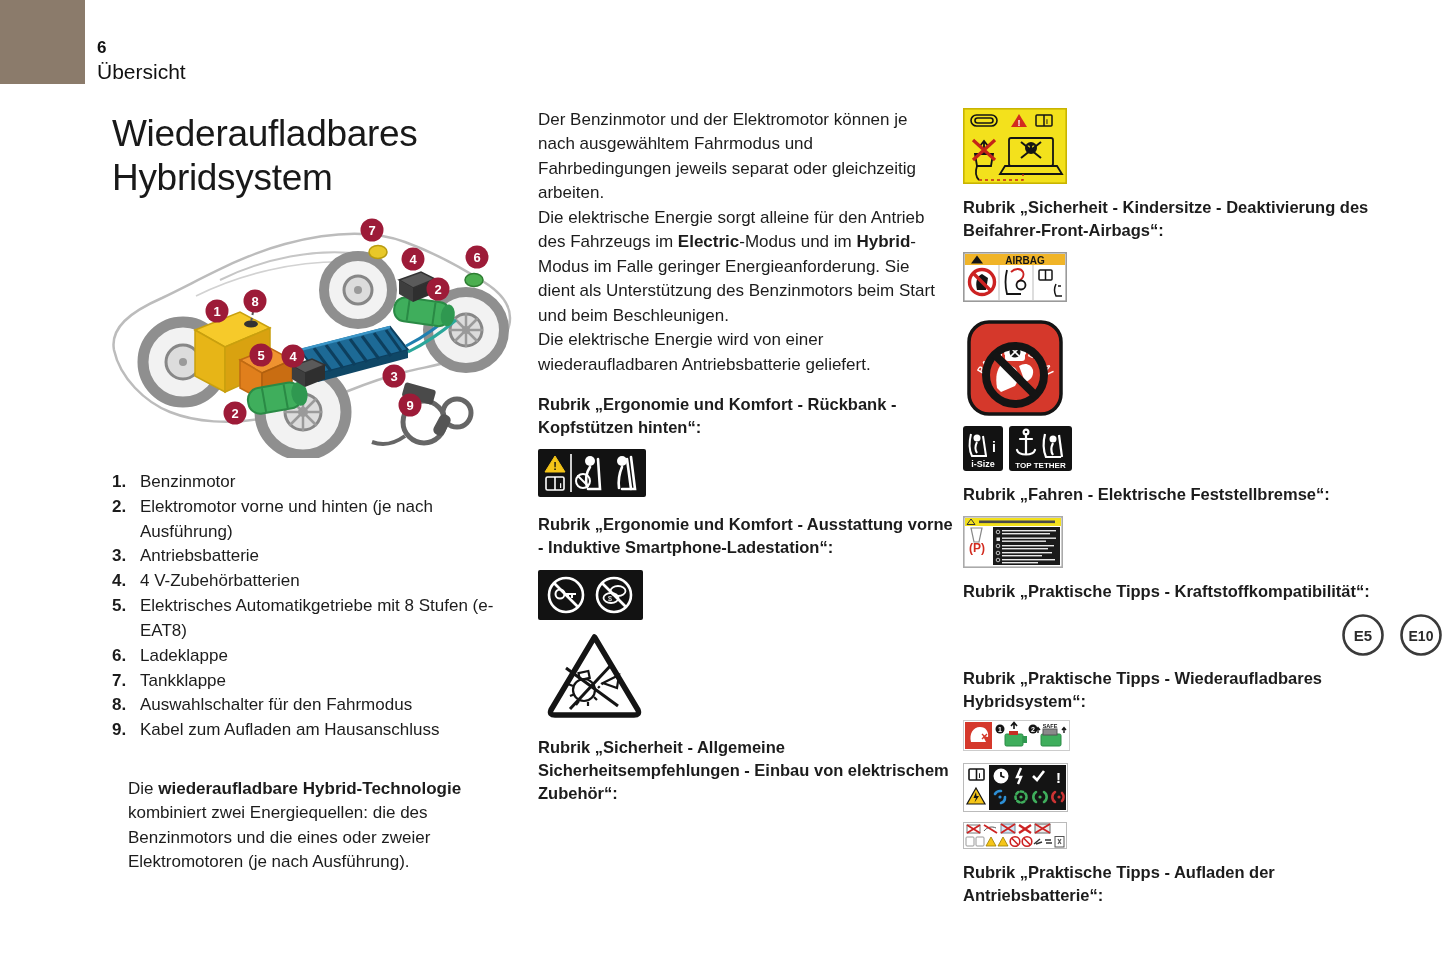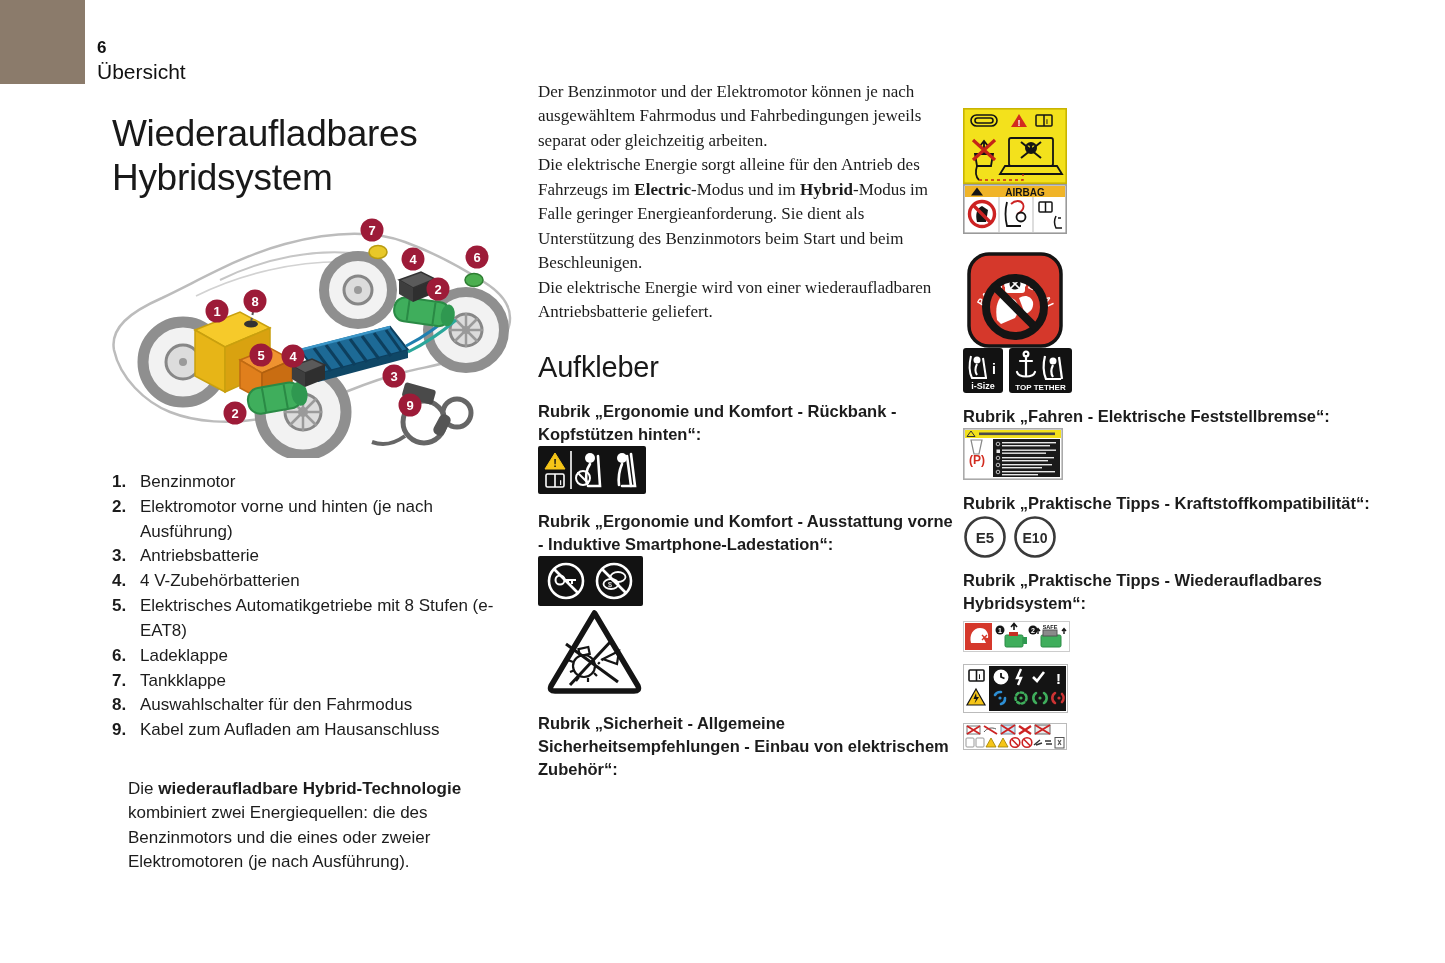--- a/index.html
+++ b/index.html
@@ -17,24 +17,24 @@
   .title{left:112px;top:112px;width:330px;font-size:37px;line-height:1.18;font-weight:500;color:#191919;letter-spacing:-0.3px;}
   .car-svg{left:100px;top:200px;}
   .legend{left:112px;top:470px;width:404px;font-size:17px;line-height:1.46;}
   .legend-row{display:flex;}
   .legend-num{width:28px;flex:0 0 28px;font-weight:bold;}
   .legend-text{flex:1;}
   .left-par{left:112px;top:760px;width:402px;font-size:17px;line-height:1.44;margin-left:16px;}
   
   .mid-col{left:538px;top:0;width:398px;}
   .body-par{font-size:17px;line-height:1.44;margin:0;}
-  .mid-intro{padding-top:80px;font-family:Liberation Serif, serif;}
+  .mid-intro{padding-top:108px;}
   .h2{font-size:29px;font-weight:500;letter-spacing:-0.2px;margin:26px 0 0 0;color:#191919;}
   .rubric{font-weight:bold;font-size:16.5px;line-height:1.4;margin:16px 0 0 0;width:420px;}
-  .sticker{margin-top:0;}
+  .sticker{margin-top:10px;}
   
   .right-col{left:963px;top:0;width:480px;}
   .right-col .rubric{width:452px;}
   .pad-top{padding-top:108px;}
   .row{display:flex;gap:6px;align-items:flex-end;}
   svg{display:block;}
   .b{font-weight:bold;}
 </style>
 </head>
 <body>
@@ -252,21 +252,20 @@
 
 <p class="abs left-par"><span>Die </span><span class="b">wiederaufladbare Hybrid-Technologie</span><span> kombiniert zwei Energiequellen: die des Benzinmotors und die eines oder zweier Elektromotoren (je nach Ausführung).</span></p>
 
 <div class="abs mid-col">
   <div class="mid-intro">
     <p class="body-par">Der Benzinmotor und der Elektromotor können je nach ausgewähltem Fahrmodus und Fahrbedingungen jeweils separat oder gleichzeitig arbeiten.</p>
     <p class="body-par"><span>Die elektrische Energie sorgt alleine für den Antrieb des Fahrzeugs im </span><span class="b">Electric</span><span>-Modus und im </span><span class="b">Hybrid</span><span>-Modus im Falle geringer Energieanforderung. Sie dient als Unterstützung des Benzinmotors beim Start und beim Beschleunigen.</span></p>
     <p class="body-par">Die elektrische Energie wird von einer wiederaufladbaren Antriebsbatterie geliefert.</p>
   </div>
 
-  <h2 class="h2">Aufkleber</h2>
 
   <p class="rubric">Rubrik „Ergonomie und Komfort - Rückbank - Kopfstützen hinten“:</p>
   <div class="sticker">
     <svg width="108" height="48" viewBox="0 0 108 48">
       <rect x="0" y="0" width="108" height="48" rx="2" fill="#121212"></rect>
       <polygon points="17,7 27,23 7,23" fill="#f5c518" stroke="#f5c518" stroke-linejoin="round"></polygon>
       <text x="17" y="21" font-size="11" font-weight="bold" text-anchor="middle" fill="#121212">!</text>
       <g stroke="#fff" stroke-width="1.6" fill="none">
         <rect x="8" y="28" width="18" height="13" rx="1.5"></rect>
         <line x1="17" y1="28" x2="17" y2="41"></line>
@@ -366,20 +365,21 @@
         <circle cx="65.5" cy="39" r="1.4" fill="#f3e11c"></circle>
           <circle cx="70.5" cy="39" r="1.4" fill="#f3e11c"></circle>
         <g stroke="#141414" stroke-width="2">
             <line x1="58" y1="34" x2="78" y2="50"></line>
             <line x1="78" y1="34" x2="58" y2="50"></line>
           </g>
       </g>
       <path d="M16,72 L60,72 L60,66" fill="none" stroke="#c42418" stroke-width="1.4" stroke-dasharray="3,3"></path>
     </svg>
   </div>
+  <p class="rubric" style="margin-top:12px;">Rubrik „Sicherheit - Kindersitze - Deaktivierung des Beifahrer-Front-Airbags“:</p>
 
   <div class="sticker">
     <svg width="104" height="50" viewBox="0 0 104 50">
       <rect x="0.8" y="0.8" width="102.4" height="48.4" fill="#fff" stroke="#9a9a9a" stroke-width="1.6"></rect>
       <rect x="2" y="2" width="100" height="11" fill="#f0b428"></rect>
       <polygon points="14,3.5 20,11.5 8,11.5" fill="#141414"></polygon>
       <text x="62" y="11.5" font-size="10" font-weight="bold" text-anchor="middle" fill="#141414">AIRBAG</text>
       <line x1="36" y1="13" x2="36" y2="48" stroke="#bbb" stroke-width="1"></line>
       <line x1="70" y1="13" x2="70" y2="48" stroke="#bbb" stroke-width="1"></line>
       <g>
@@ -478,21 +478,21 @@
           <rect x="39" y="36" width="50" height="1.4"></rect>
           <rect x="39" y="39" width="40" height="1.4"></rect>
         <circle cx="35" cy="44" r="1.8" fill="none" stroke="#e8e8e8" stroke-width="0.8"></circle>
           <rect x="39" y="43" width="53" height="1.4"></rect>
           <rect x="39" y="46" width="36" height="1.4"></rect>
       </g>
     </svg>
   </div>
 
   <p class="rubric" style="margin-top:12px;">Rubrik „Praktische Tipps - Kraftstoffkompatibilität“:</p>
-  <div class="sticker row" style="gap:6px;">
+  <div class="sticker row" style="gap:14px;justify-content:flex-end;">
     <svg width="44" height="44" viewBox="0 0 44 44">
       <circle cx="22" cy="22" r="19.5" fill="none" stroke="#3a3a3a" stroke-width="2.6"></circle>
       <text x="22" y="28" font-size="15" font-weight="bold" text-anchor="middle" fill="#2b2b2b">E5</text>
     </svg>
     <svg width="44" height="44" viewBox="0 0 44 44">
       <circle cx="22" cy="22" r="19.5" fill="none" stroke="#3a3a3a" stroke-width="2.6"></circle>
       <text x="22" y="28" font-size="14" font-weight="bold" text-anchor="middle" fill="#2b2b2b">E10</text>
     </svg>
   </div>
 
@@ -607,13 +607,14 @@
             <line x1="57.8" y1="2.2" x2="64.2" y2="8.8" stroke="#c22" stroke-width="1.6"></line>
           </g>
         <path d="M68,8 L74,3 M70,8 L76,6" stroke="#333" stroke-width="1.4" fill="none"></path>
         <path d="M79,4 L85,4 M80,7 L86,7" stroke="#333" stroke-width="1.4" fill="none"></path>
         <rect x="89" y="0.5" width="9" height="10.5" fill="none" stroke="#555"></rect>
         <path d="M92,3 L95,8 M95,3 L92,8" stroke="#555" stroke-width="1.2"></path>
       </g>
     </svg>
   </div>
 
+  <p class="rubric" style="margin-top:12px;">Rubrik „Praktische Tipps - Aufladen der Antriebsbatterie“:</p>
 </div>
 
 </body></html>

